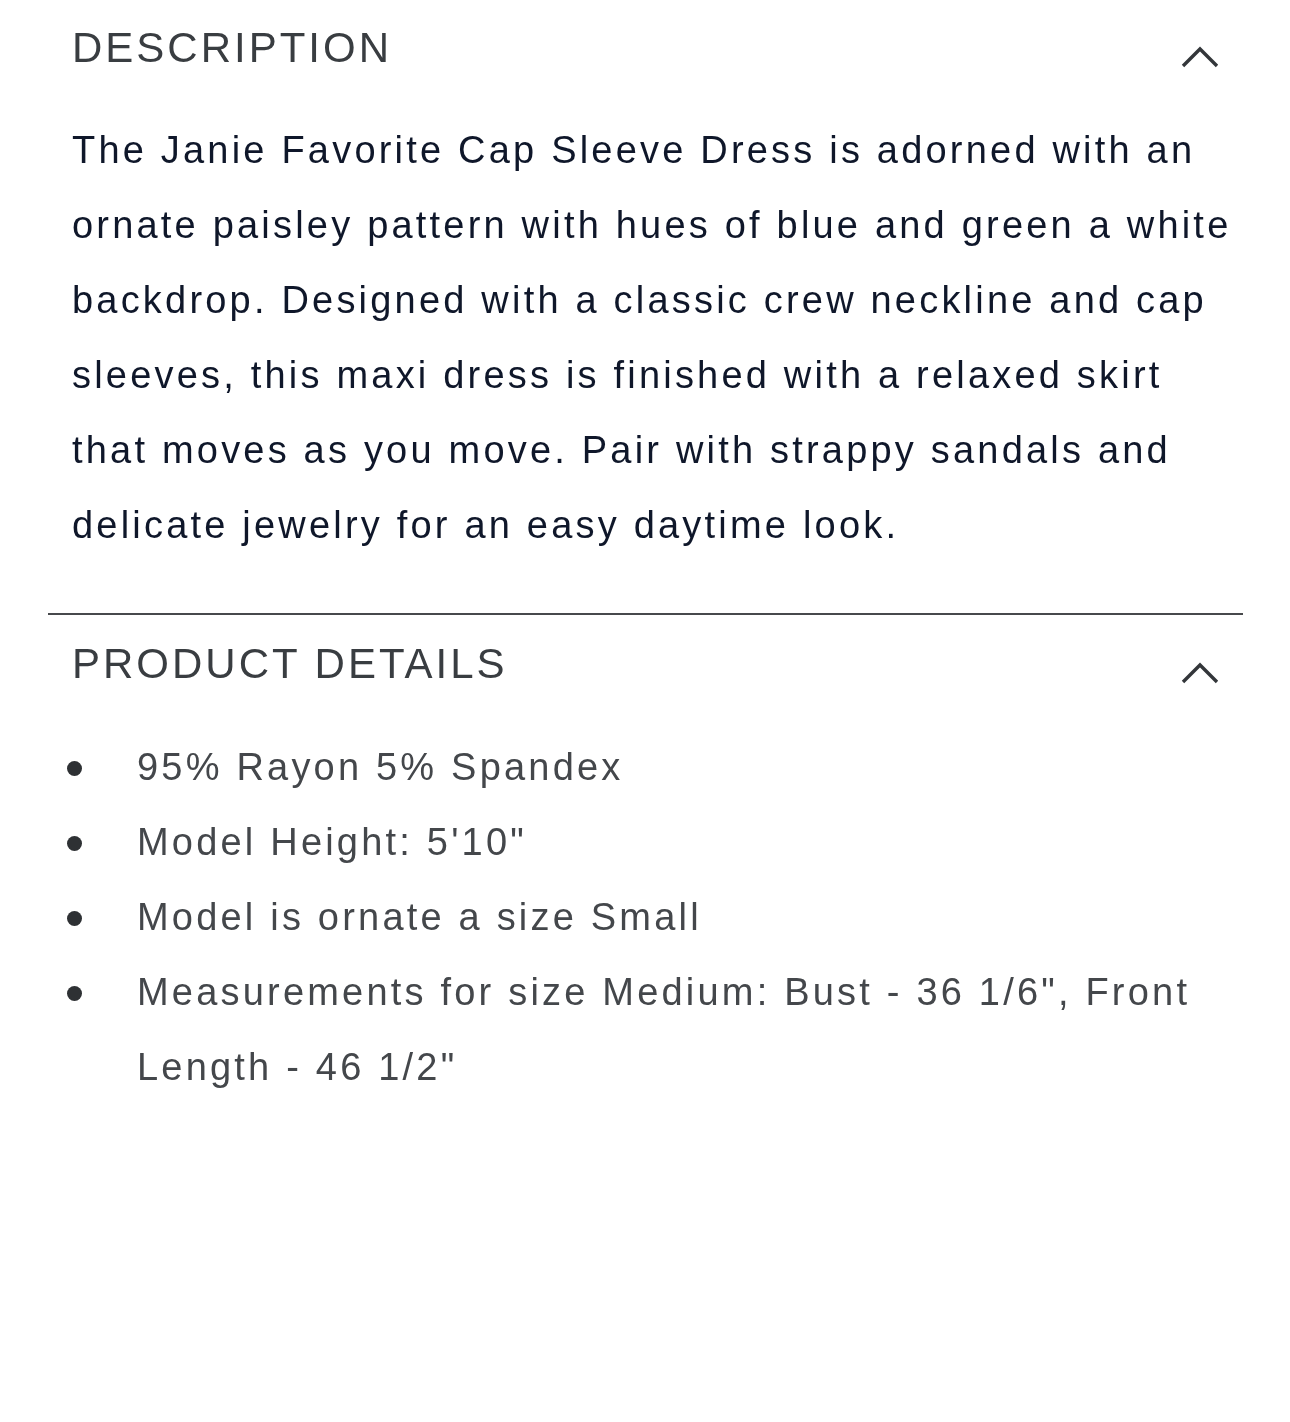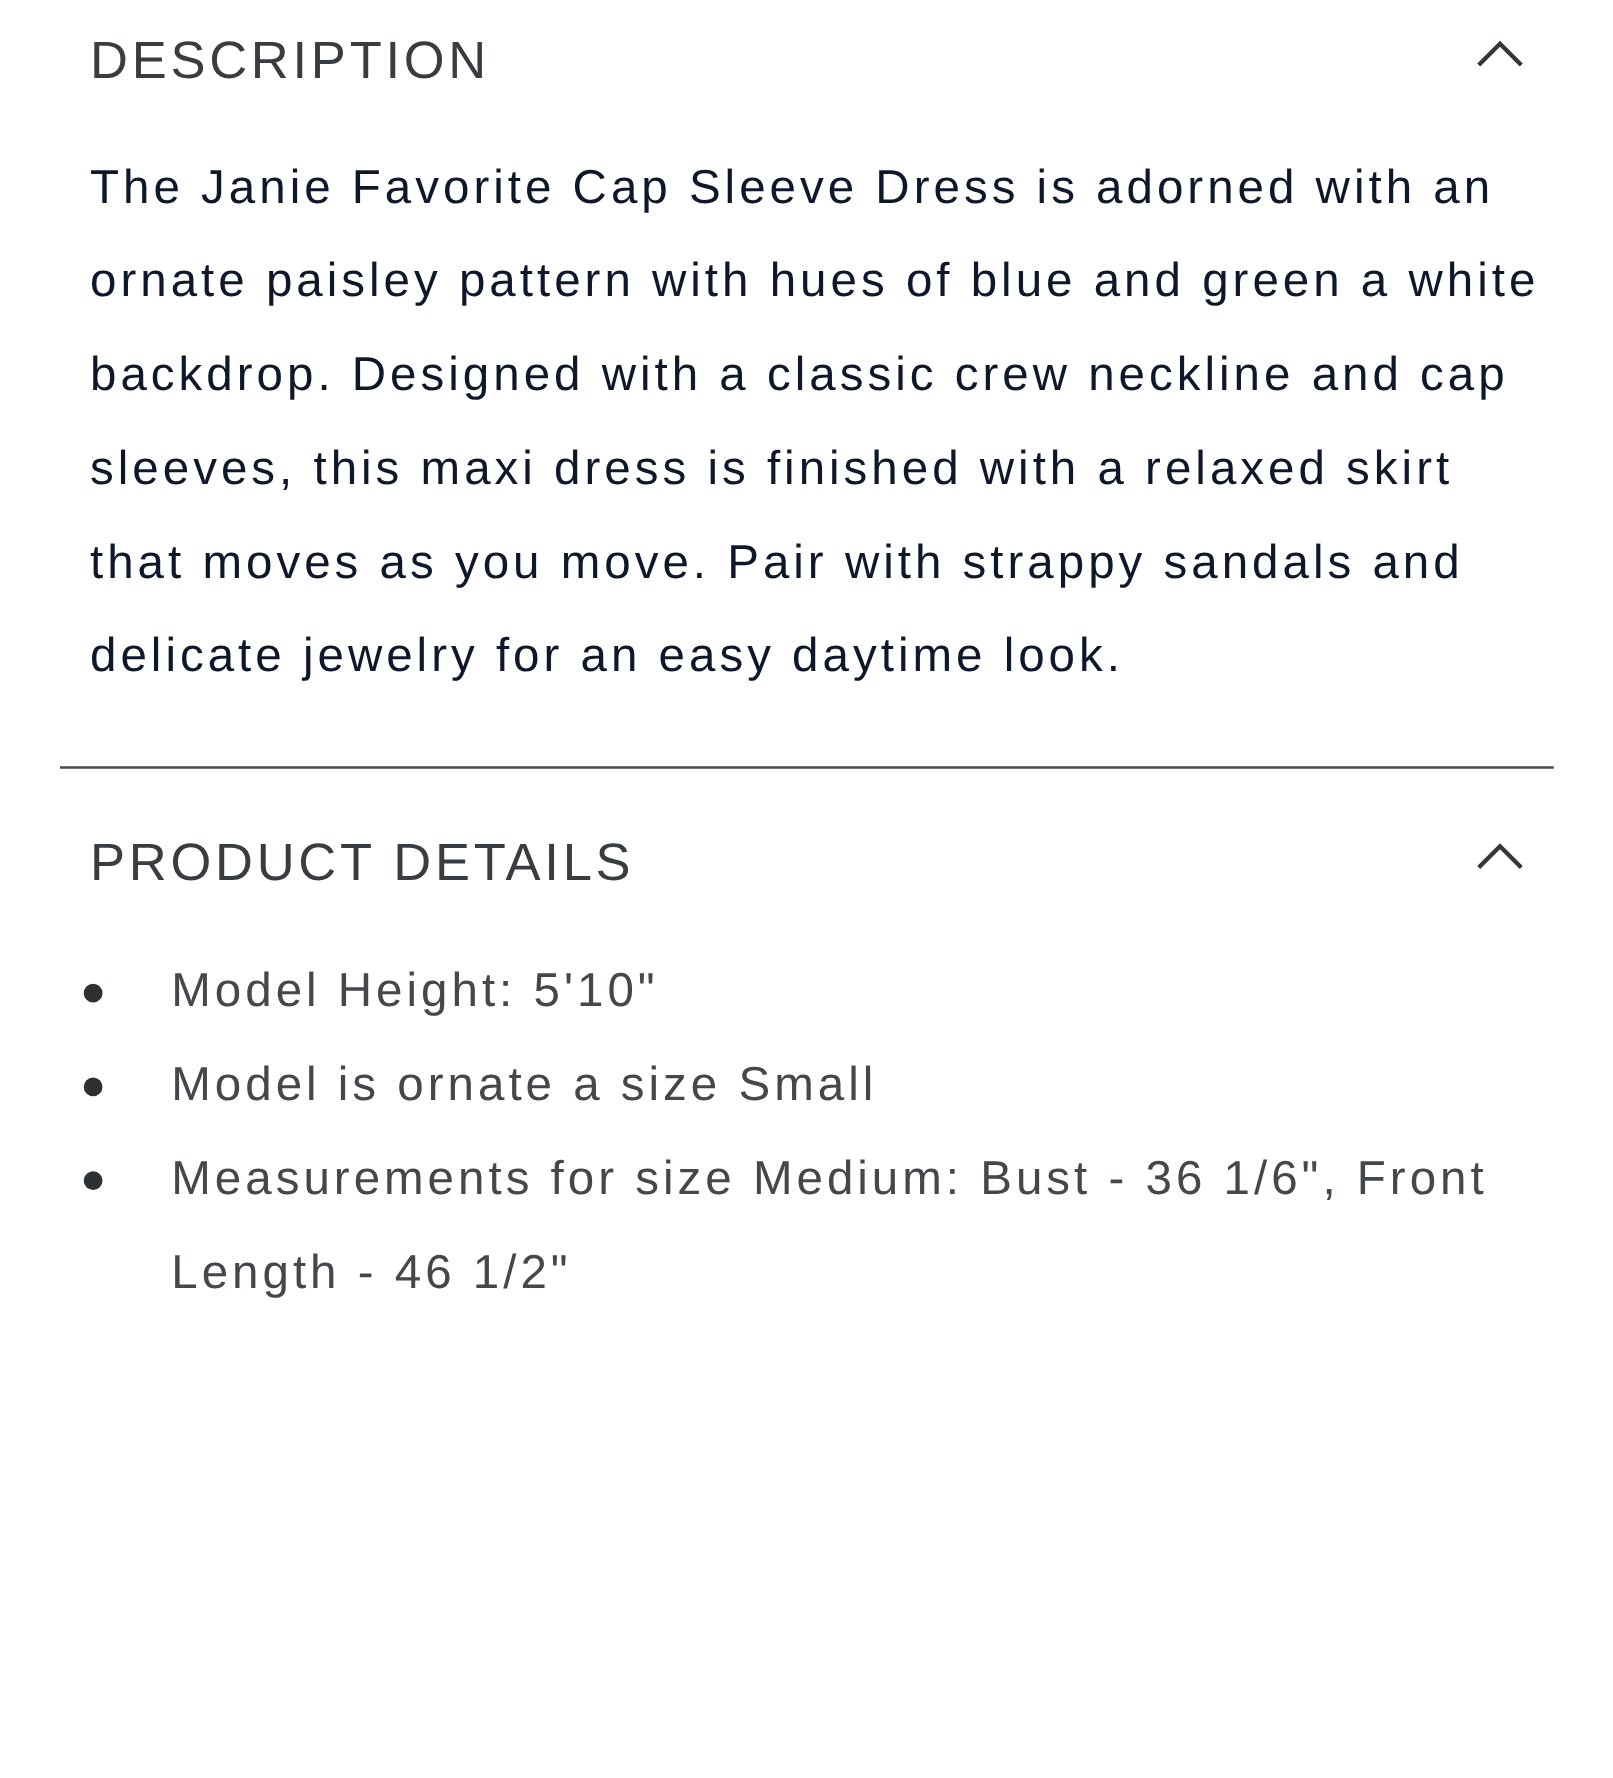--- a/index.html
+++ b/index.html
@@ -13,21 +13,21 @@
     overflow: hidden;
     font-family: "Liberation Sans", sans-serif;
     color: #3e4145;
     -webkit-font-smoothing: antialiased;
   }
   .section {
     padding: 0 58px 0 72px;
   }
   .section-header {
     display: flex;
-    align-items: flex-start;
+    align-items: flex-end;
     justify-content: space-between;
     background: transparent;
     border: none;
     width: 100%;
     padding: 0;
     cursor: pointer;
     text-align: left;
     gap: 12px;
   }
   .section-title {
@@ -54,21 +54,21 @@
     letter-spacing: 3.2px;
     font-weight: 400;
     color: #0f172a;
   }
   .divider {
     border: none;
     border-top: 2px solid #47494c;
     margin: 50px 47px 0 48px;
   }
   .details-header {
-    margin-top: 54px;
+    margin-top: 28px;
   }
   .details-list {
     list-style: none;
     margin: 45px 0 0 0;
     padding: 0;
   }
   .details-list li {
     display: flex;
     align-items: flex-start;
     font-size: 38px;
@@ -110,20 +110,24 @@
     <span class="section-title">PRODUCT DETAILS</span>
     <span class="chevron">
       <svg width="40" height="24" viewBox="0 0 40 24">
         <polyline points="3,21 20,4 37,21" fill="none" stroke="#33363a" stroke-width="3.4" stroke-linecap="butt" stroke-linejoin="miter"></polyline>
       </svg>
     </span>
   </button>
   <ul class="details-list">
     <li>
       <span class="bullet-dot"></span>
+      <span class="bullet-text">95% Rayon 5% Spandex</span>
+    </li>
+    <li>
+      <span class="bullet-dot"></span>
       <span class="bullet-text">Model Height: 5'10"</span>
     </li>
     <li>
       <span class="bullet-dot"></span>
       <span class="bullet-text">Model is ornate a size Small</span>
     </li>
     <li>
       <span class="bullet-dot"></span>
       <span class="bullet-text">Measurements for size Medium: Bust - 36 1/6", Front Length - 46 1/2"</span>
     </li>

